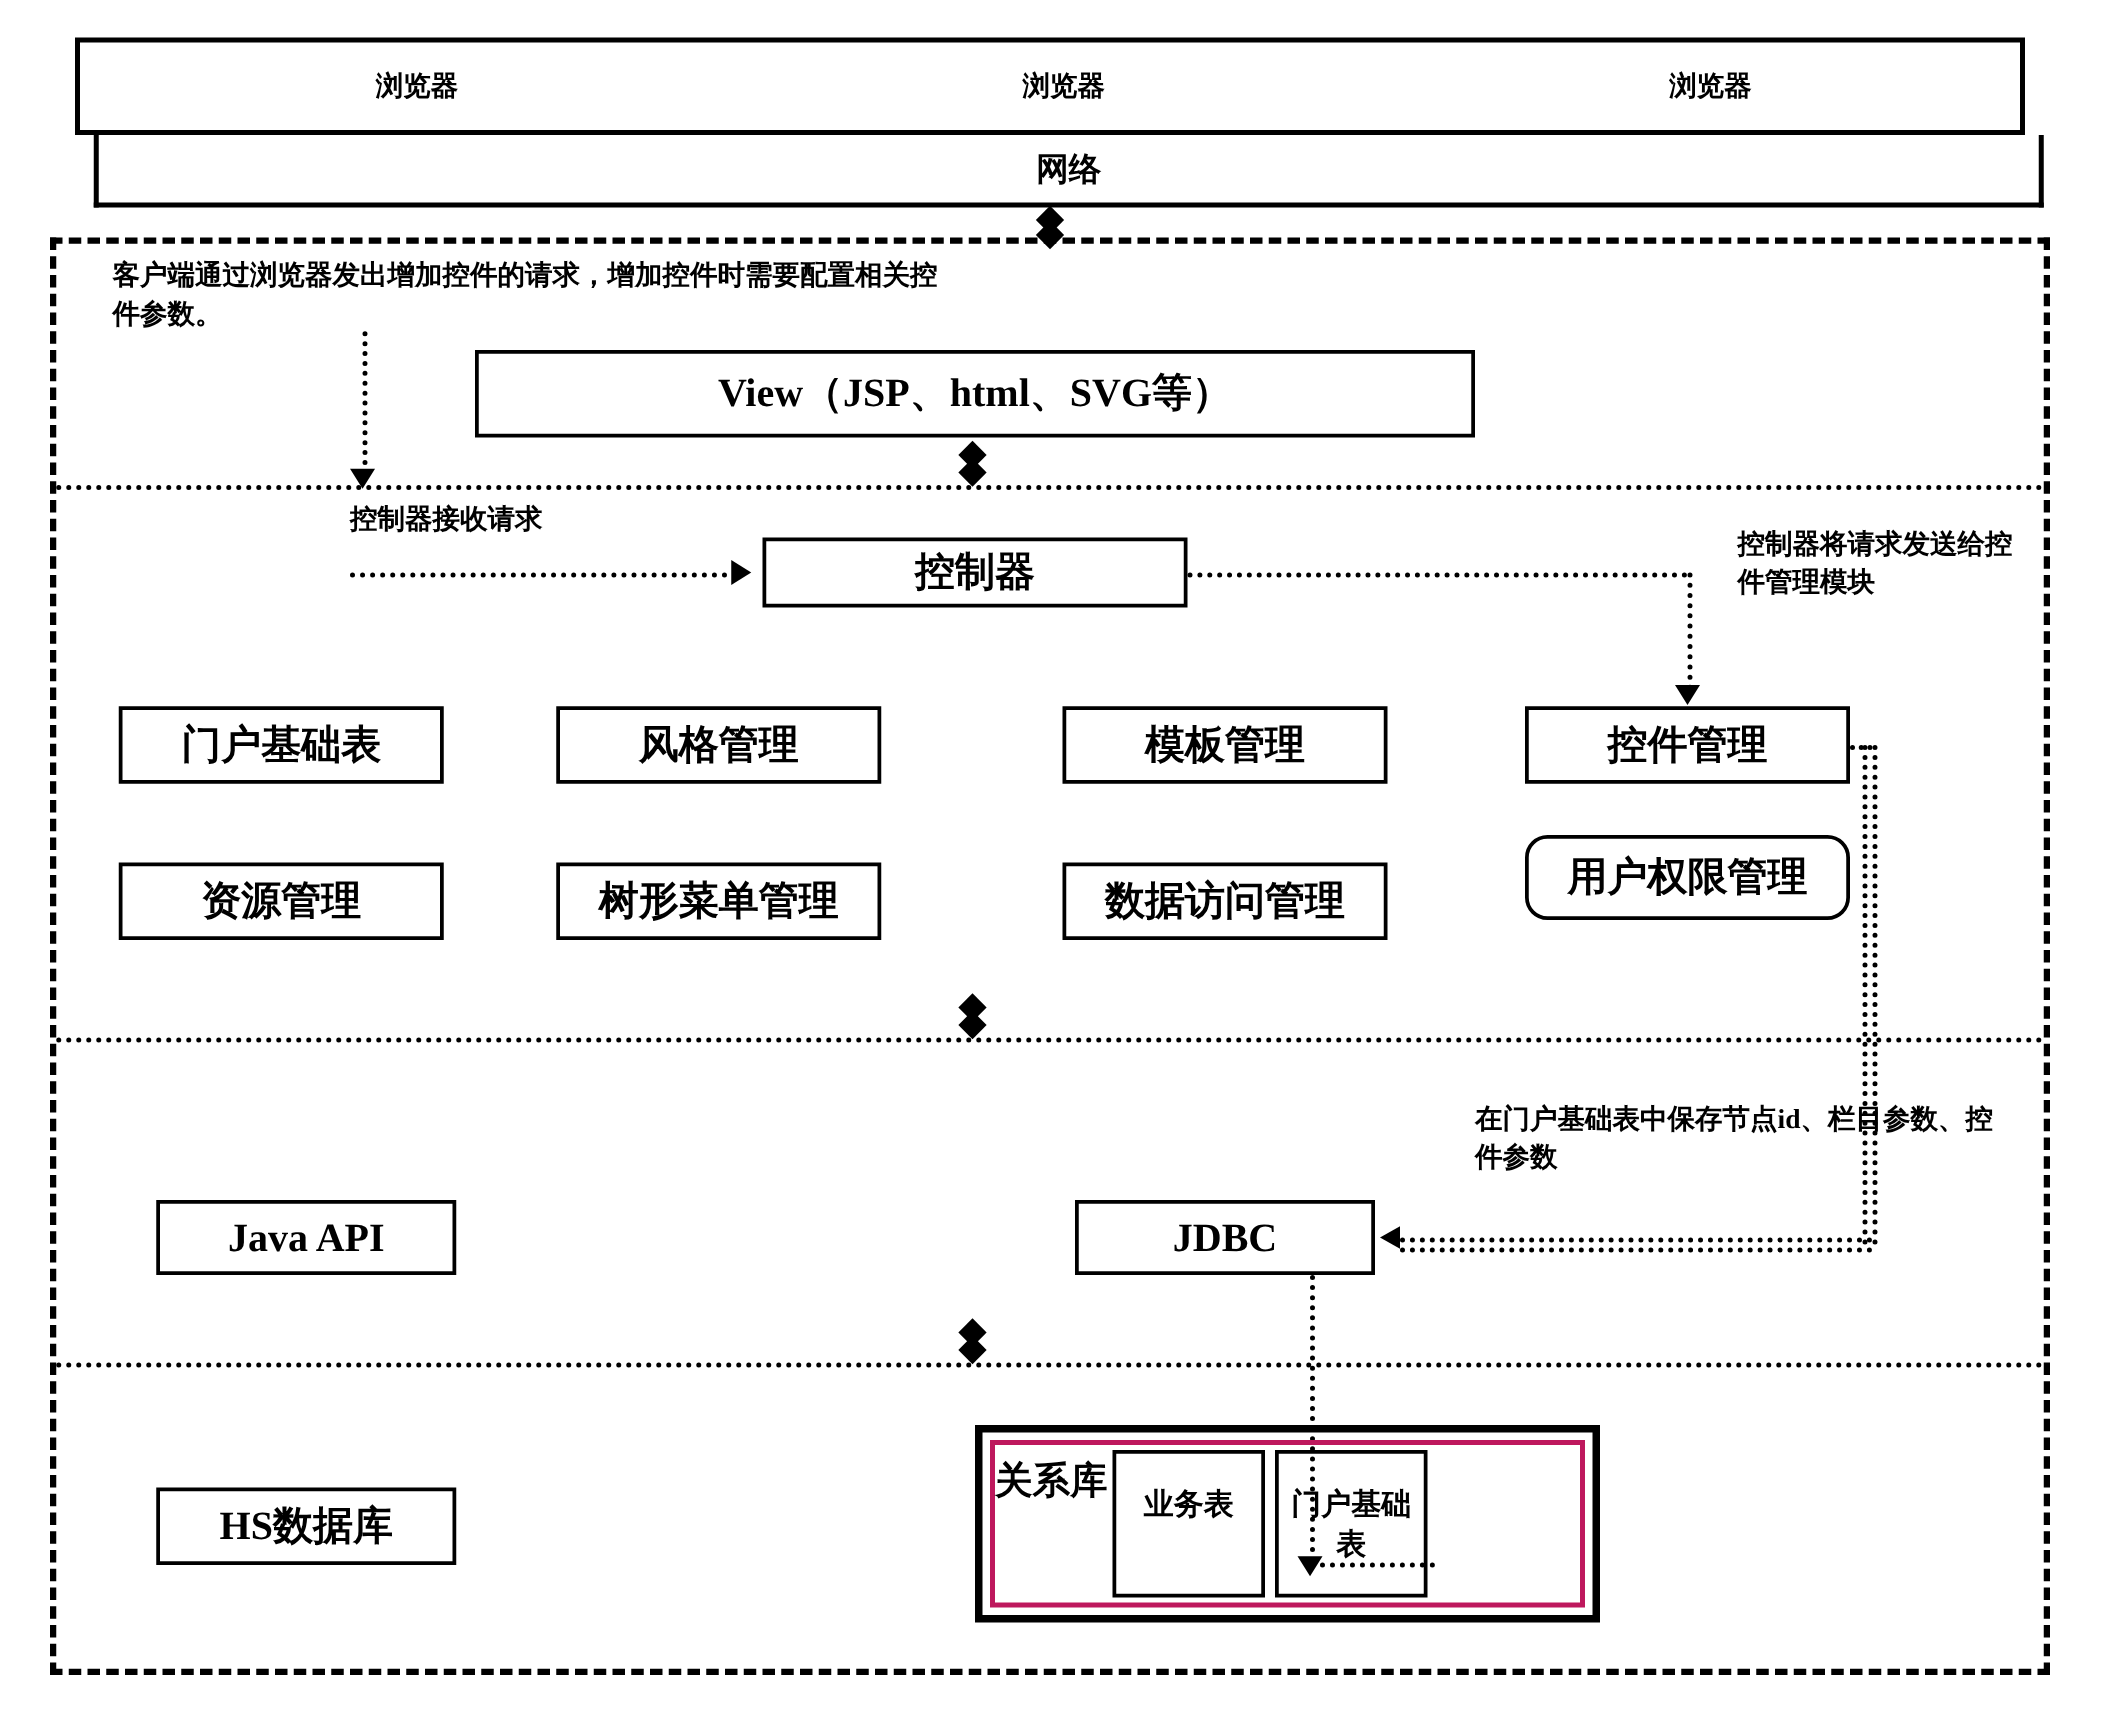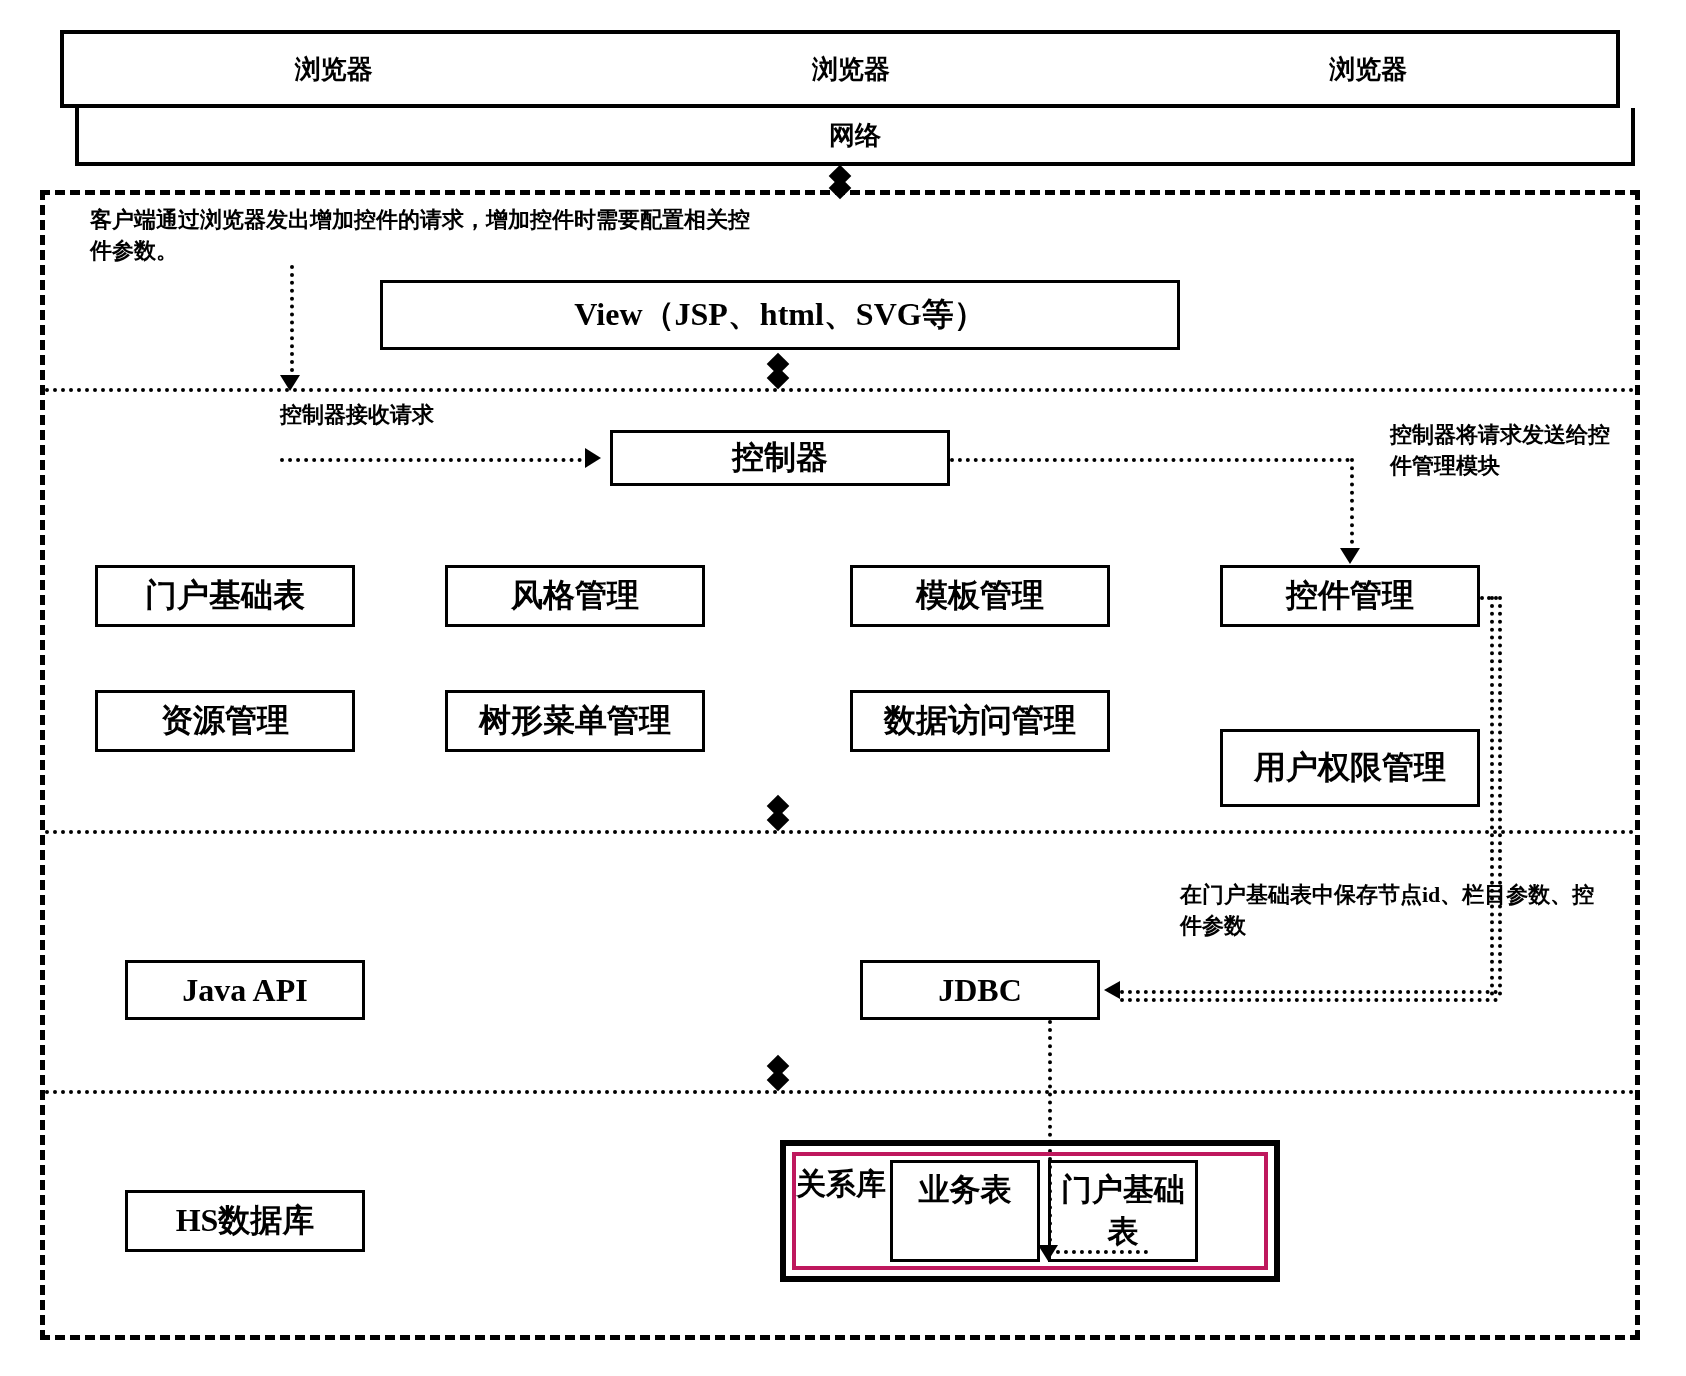--- a/index.html
+++ b/index.html
@@ -37,21 +37,21 @@
   width: 1560px; height: 78px;
   border: 4px solid #000;
   display: flex;
 }
 .browsers-box .cell {
   flex: 1;
   display: flex;
   align-items: center;
   justify-content: center;
   font-weight: bold;
-  font-size: 26px;
+  font-size: 22px;
   margin-left: 22px;
 }
 .network-box {
   position: absolute;
   left: 40px; top: 88px;
   width: 1560px; height: 58px;
   border: 4px solid #000;
   border-top: none;
   display: flex;
   align-items: center;
@@ -121,23 +121,23 @@
   padding: 8px 0;
 }
 .reldb-sub {
   display: flex;
 }
 .reldb-sub .sub {
   flex: 1;
   border: 3px solid #000;
   margin: 4px;
   text-align: center;
-  font-size: 31px;
-  font-weight: bold;
-  padding: 6px 10px;
+  font-size: 24px;
+  font-weight: bold;
+  padding: 24px 10px;
 }
 </style>
 </head>
 <body>
 
 <div class="diagram">
 
   <div class="browsers-box">
     <div class="cell">浏览器</div>
     <div class="cell">浏览器</div>
@@ -174,21 +174,21 @@
   <div class="label" style="left:1370px; top:400px; width:230px;">控制器将请求发送给控件管理模块</div>
 
   <div class="box" style="left:75px; top:545px; width:260px; height:62px;">门户基础表</div>
   <div class="box" style="left:425px; top:545px; width:260px; height:62px;">风格管理</div>
   <div class="box" style="left:830px; top:545px; width:260px; height:62px;">模板管理</div>
   <div class="box" style="left:1200px; top:545px; width:260px; height:62px;">控件管理</div>
 
   <div class="box" style="left:75px; top:670px; width:260px; height:62px;">资源管理</div>
   <div class="box" style="left:425px; top:670px; width:260px; height:62px;">树形菜单管理</div>
   <div class="box" style="left:830px; top:670px; width:260px; height:62px;">数据访问管理</div>
-  <div class="box" style="left:1200px; top:709px; width:260px; height:78px;">用户权限管理</div>
+  <div class="box" style="left:1200px; top:648px; width:260px; height:68px;border-radius:18px;">用户权限管理</div>
 
   <div class="arrow-v" style="left:1470px; top:576px; height:400px;"></div>
   <div class="arrow-v" style="left:1478px; top:576px; height:400px;"></div>
   <div class="arrow-h" style="left:1460px; top:576px; width:18px;"></div>
   <div class="arrow-h" style="left:1100px; top:970px; width:378px;"></div>
   <div class="arrow-h" style="left:1100px; top:978px; width:378px;"></div>
   <div style="position:absolute; left:1084px; top:961px; width:0;height:0;border-top:9px solid transparent;border-bottom:9px solid transparent;border-right:16px solid #000;"></div>
 
   <div class="diamond" style="left:750px; top:778px;"></div>
   <div class="diamond" style="left:750px; top:792px;"></div>

